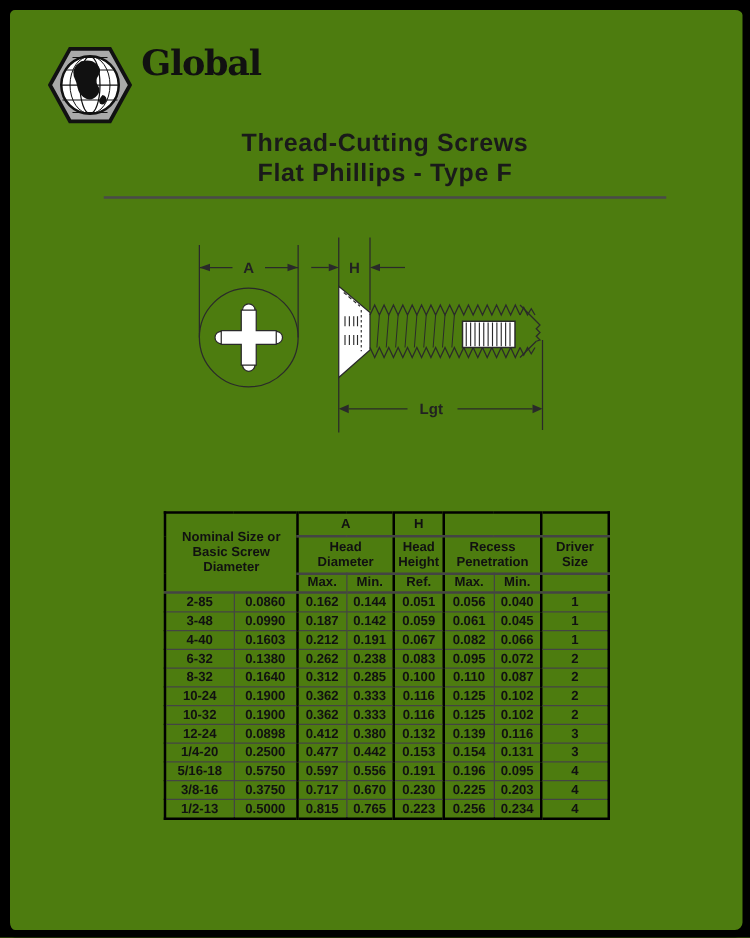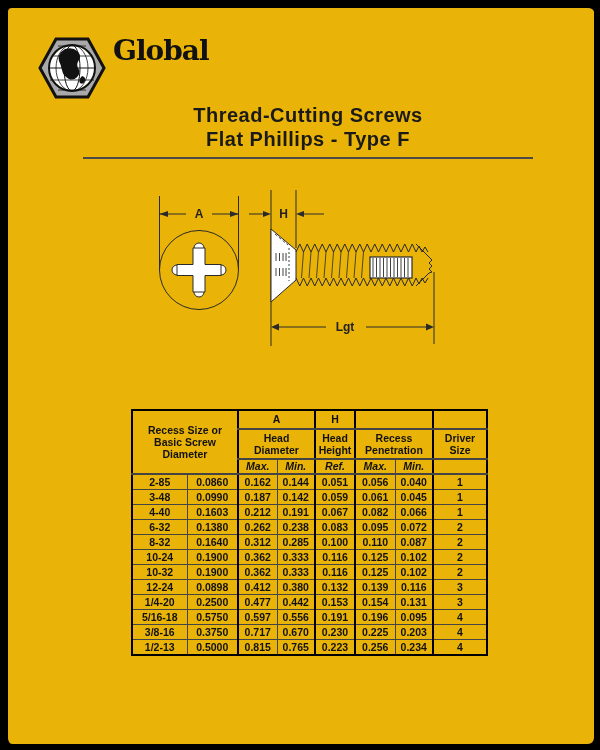--- a/index.html
+++ b/index.html
@@ -5,21 +5,21 @@
   html,body{margin:0;padding:0;}
   body{
     width:600px;height:750px;
     background:#000;
     font-family:"Liberation Sans", sans-serif;
     position:relative;
     -webkit-font-smoothing:antialiased;
   }
   .page{
     position:absolute;inset:0;
-    background:#eab308;
+    background:#4d7c0f;
     border-left:8px solid #000;
     border-top:8px solid #000;
     border-right:6px solid #000;
     border-bottom:6px solid #000;
     border-radius:12px;
     box-sizing:border-box;
   }
   
   .logo-row{position:absolute;left:30px;top:28px;display:flex;align-items:flex-start;}
   .hexagon{width:68px;height:64px;display:block;}
@@ -61,21 +61,21 @@
     border:1px solid #444;
     padding:0 1px;
     line-height:1.15;
     overflow:hidden;
   }
   .spec-table{border:2px solid #000;}
   .spec-table thead td{border-bottom-width:2px;}
   .spec-table .thickL{border-left:2px solid #000;}
   .spec-table thead tr.r1 td{height:17px;}
   .spec-table thead tr.r2 td{height:28px;}
-  .spec-table thead tr.r3 td{height:13px;font-style:italic;}
+  .spec-table thead tr.r3 td{height:13px;}
   .spec-table tbody td{height:14px;}
   .nominal-cell{font-size:10.5px;}
 </style>
 </head>
 <body>
 
 <div class="page">
 
   <div class="logo-row">
     <svg class="hexagon" viewBox="0 0 68 64">
@@ -185,21 +185,21 @@
         <col style="width:51px">
       <col style="width:39px">
         <col style="width:38px">
       <col style="width:40px">
       <col style="width:40px">
         <col style="width:38px">
       <col style="width:54px">
     </colgroup>
     <thead>
       <tr class="r1">
-        <td rowspan="3" colspan="2" class="nominal-cell">Recess Size or Basic Screw Diameter</td>
+        <td rowspan="3" colspan="2" class="nominal-cell">Nominal Size or Basic Screw Diameter</td>
         <td colspan="2" class="thickL">A</td>
         <td class="thickL">H</td>
         <td colspan="2" class="thickL"></td>
         <td class="thickL"></td>
       </tr>
       <tr class="r2">
         <td colspan="2" class="thickL">Head Diameter</td>
         <td class="thickL">Head Height</td>
         <td colspan="2" class="thickL">Recess Penetration</td>
         <td class="thickL">Driver Size</td>

